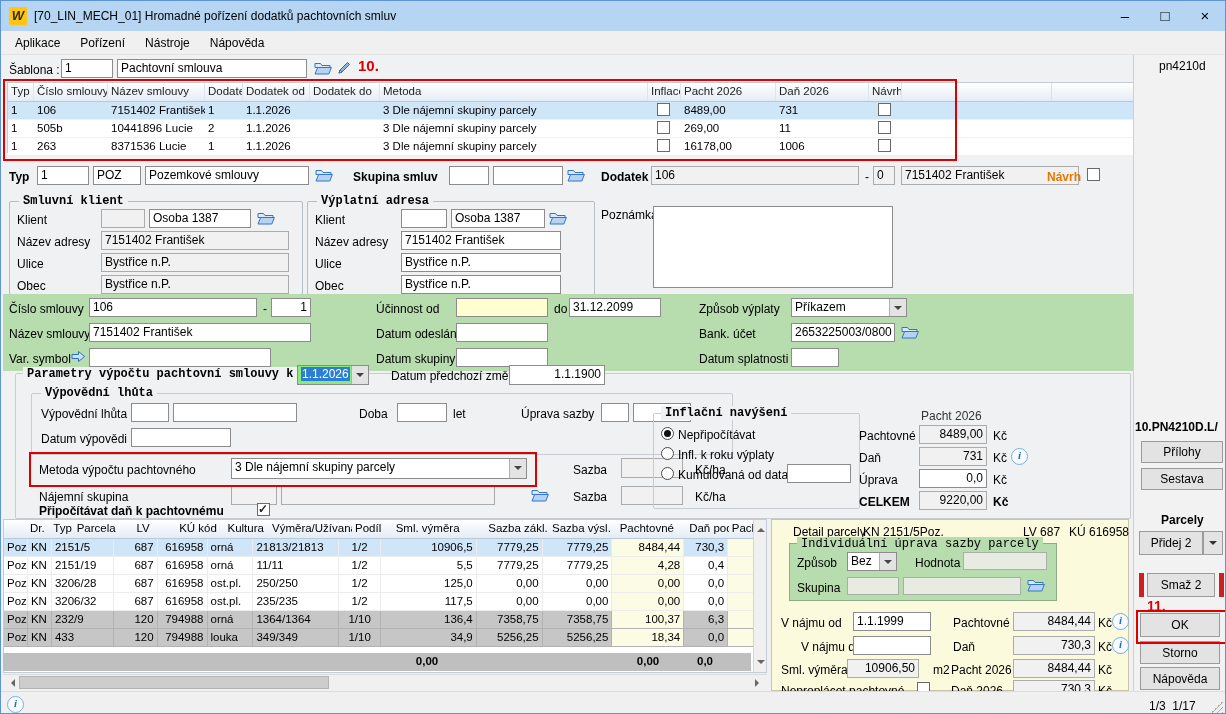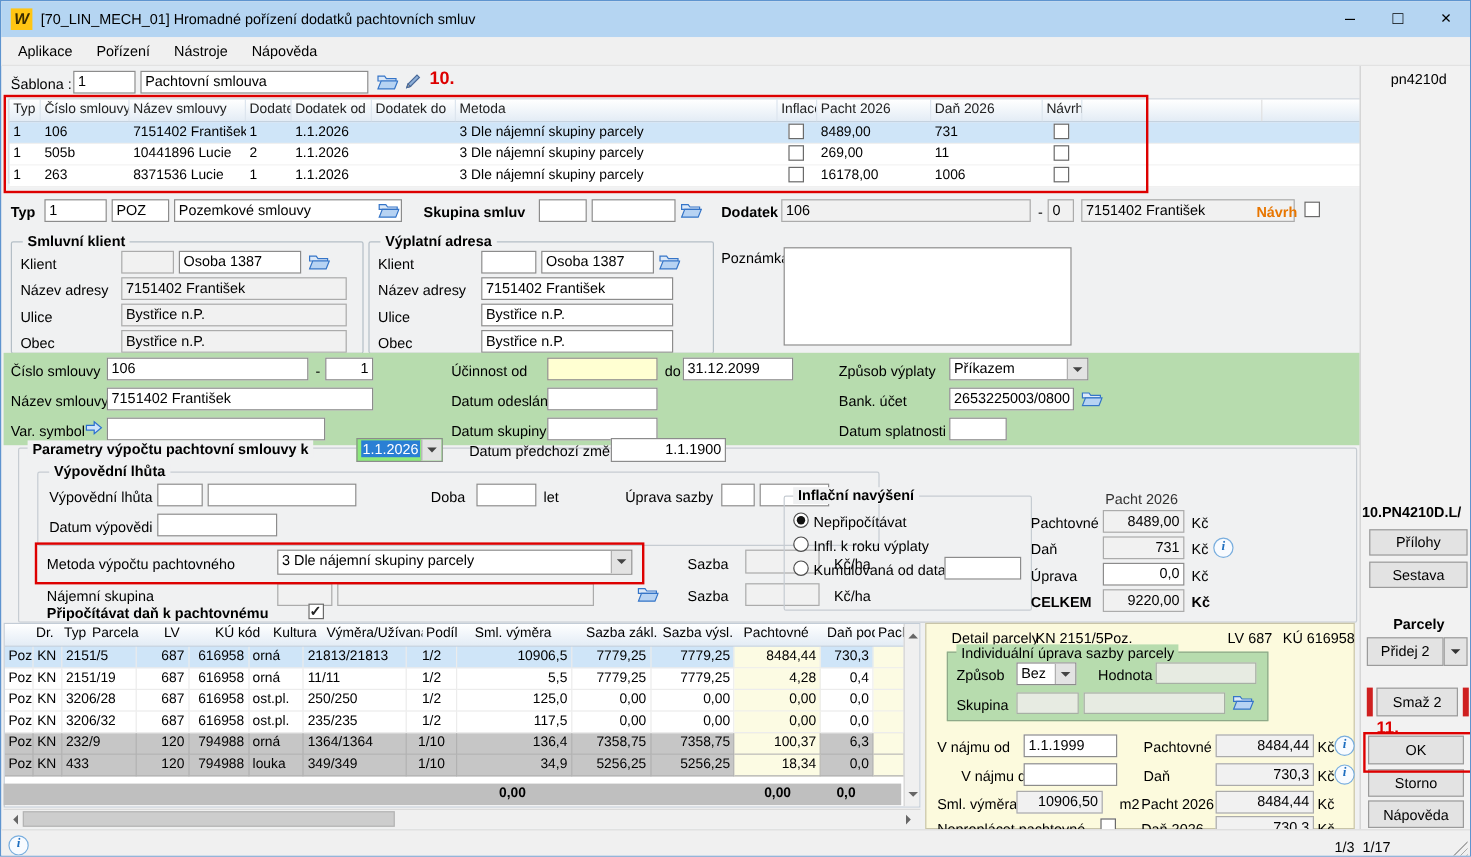--- a/index.html
+++ b/index.html
@@ -24,21 +24,21 @@
   .yel{background:#ffffd2;}
   .rt{text-align:right;}
   .ctr{text-align:center;}
   .ca{position:absolute;right:0;top:0;bottom:0;width:16px;background:#e3e3e3;border-left:1px solid #b0b0b0;}
   .ca::after{content:"";position:absolute;left:4px;top:7px;border:4px solid transparent;border-top-color:#444;}
   .cb{position:absolute;width:13px;height:13px;background:#fff;border:1px solid #6a6a6a;box-sizing:border-box;}
   .cb.checked::after{content:"✓";position:absolute;left:0px;top:-2px;font-size:12px;font-weight:bold;color:#222;}
   .radio{position:absolute;width:13px;height:13px;border:1px solid #4a4a4a;border-radius:50%;background:#fff;box-sizing:border-box;}
   .radio.sel::after{content:"";position:absolute;left:2px;top:2px;width:7px;height:7px;border-radius:50%;background:#111;}
   .grp{position:absolute;border:1px solid #b4bec6;border-radius:2px;}
-  .leg{position:absolute;font-weight:bold;padding:0 4px;background:#f0f1f2;white-space:nowrap;line-height:14px;}
+  .leg{position:absolute;font-weight:bold;padding:0 4px;background:#f0f1f2;white-space:nowrap;line-height:14px;font-family:Liberation Mono, monospace;}
   .btn{position:absolute;background:#e3e3e3;border:1px solid #9b9b9b;display:flex;align-items:center;justify-content:center;
        font-size:12px;box-sizing:border-box;}
   .ann{position:absolute;color:#dd0000;font-weight:bold;font-size:15px;white-space:nowrap;}
   .red-rect{position:absolute;border:2px solid #dd0000;pointer-events:none;z-index:30;}
   .red-bar{position:absolute;width:5px;background:#cf2020;z-index:30;}
   .info{position:absolute;width:15px;height:15px;border-radius:50%;border:1px solid #79aede;color:#1f6fc0;
         font-family:"Liberation Serif",serif;font-style:italic;font-weight:bold;font-size:11px;text-align:center;line-height:13px;background:#f8fbff;}
   
   .grid{position:absolute;background:#fff;border:1px solid #c3ccd6;box-sizing:border-box;}
   .grid-hd{display:flex;height:18px;background:linear-gradient(#ffffff,#e3ecf5);border-bottom:1px solid #b9c8d8;}
@@ -168,21 +168,21 @@
       <div class="c" style="width:33px;position:relative;">
           <span class="cb" style="left:9px;top:1px;"></span>
         </div>
     </div>
   </div>
   <div class="red-rect" style="left:2px;top:78px;width:950px;height:78px;"></div>
 
   <div class="lbl b" style="left:8px;top:169px;">Typ</div>
   <div class="inp" style="left:36px;top:165px;width:52px;">1</div>
   <div class="inp" style="left:92px;top:165px;width:48px;">POZ</div>
-  <div class="inp" style="left:144px;top:165px;width:190px;">Pozemkové smlouvy</div>
+  <div class="inp" style="left:144px;top:165px;width:164px;">Pozemkové smlouvy</div>
   <span class="icon" style="left:314px;top:167px;">
     <svg width="18" height="14" viewBox="0 0 18 14">
         <path d="M1 2.5 h5.5 l1.5 2 H16 v2 H1z" fill="#dce9f8" stroke="#3575c8"></path>
         <path d="M1 13 L3.6 6.5 H17.4 L14.8 13z" fill="#b7d3f3" stroke="#3575c8"></path>
       </svg>
   </span>
   <div class="lbl b" style="left:352px;top:169px;">Skupina smluv</div>
   <div class="inp" style="left:448px;top:165px;width:40px;"></div>
   <div class="inp" style="left:492px;top:165px;width:70px;"></div>
   <span class="icon" style="left:566px;top:167px;">
@@ -551,17 +551,17 @@
   <div class="red-bar" style="left:1138px;top:572px;height:24px;"></div>
   <div class="red-bar" style="left:1218px;top:572px;height:24px;"></div>
   <div class="ann" style="left:1146px;top:597px;font-size:14px;">11.</div>
   <div class="red-rect" style="left:1135px;top:609px;width:88px;height:30px;"></div>
   <div class="btn" style="left:1139px;top:612px;width:80px;height:24px;">OK</div>
   <div class="btn" style="left:1139px;top:640px;width:80px;height:23px;">Storno</div>
   <div class="btn" style="left:1139px;top:666px;width:80px;height:23px;">Nápověda</div>
 
   <div class="statusbar">
     <span class="info" style="left:6px;top:4px;">i</span>
-    <div class="lbl" style="left:1111px;top:7px;white-space:pre;text-align:right;">1/3  1/17</div>
+    <div class="lbl" style="left:1148px;top:7px;white-space:pre;text-align:right;">1/3  1/17</div>
     <div class="grip"></div>
   </div>
 
 </div>
 
 </body></html>

